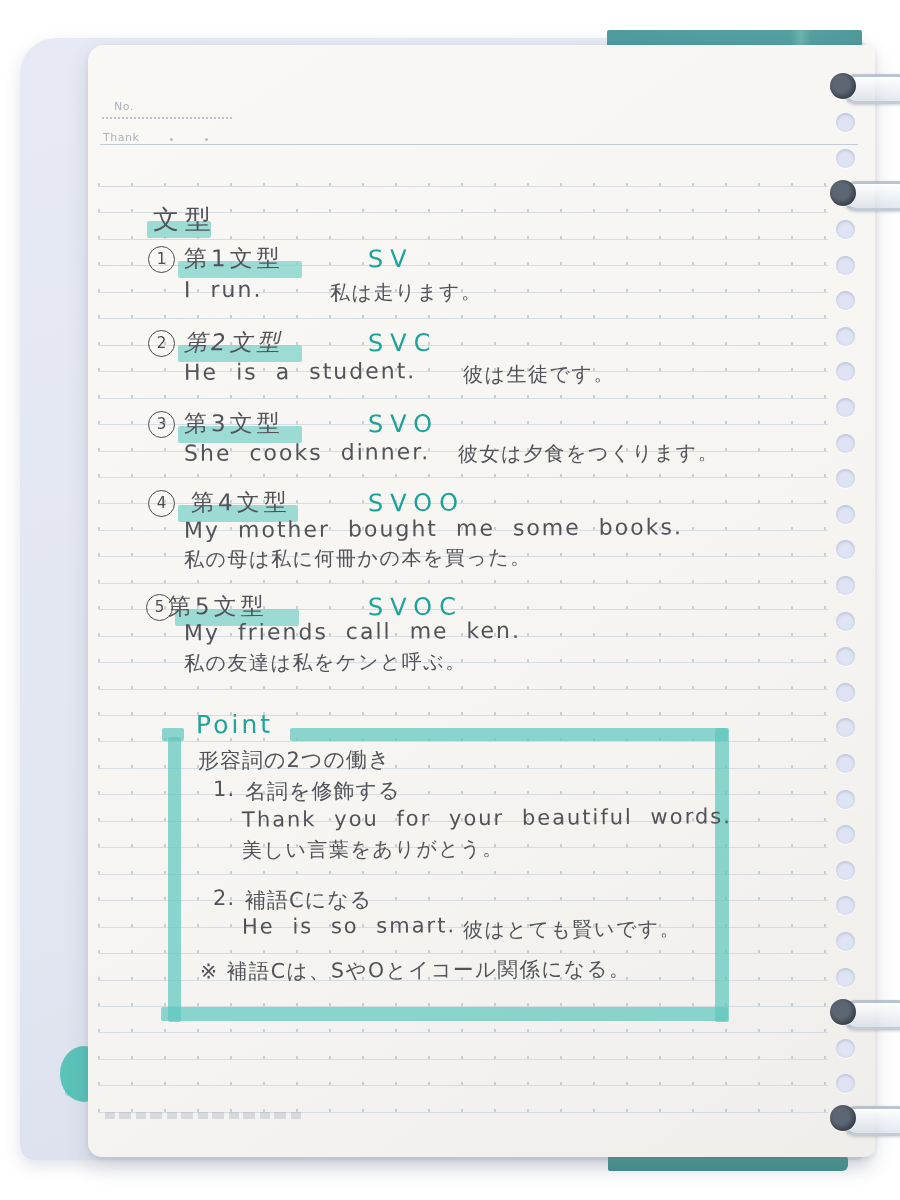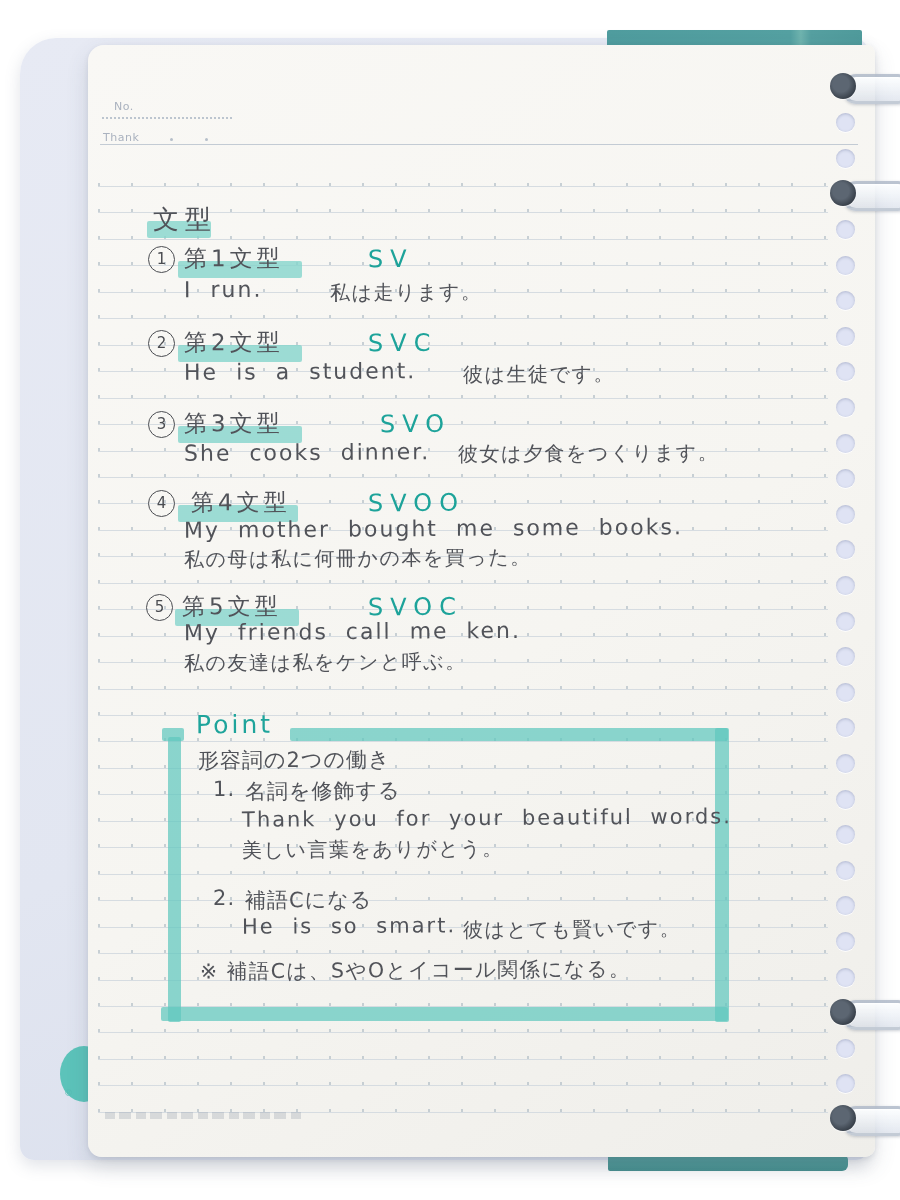--- a/index.html
+++ b/index.html
@@ -180,42 +180,42 @@
 
   <div class="circ" style="left:148px;top:246px;">1</div>
   <div class="hl" style="left:178px;top:261px;width:124px;"></div>
   <div class="hw phead" style="left:184px;top:243px;">第1文型</div>
   <div class="hw pcode" style="left:368px;top:245px;">SV</div>
   <div class="hw peng" style="left:184px;top:277px;">I run.</div>
   <div class="hw pjp" style="left:330px;top:279px;">私は走ります。</div>
 
   <div class="circ" style="left:148px;top:330px;">2</div>
   <div class="hl" style="left:178px;top:345px;width:124px;"></div>
-  <div class="hw phead" style="left:184px;top:327px;">第2文型</div>
+  <div class="hw phead" style="left:184px;top:327px;font-style:italic;">第2文型</div>
   <div class="hw pcode" style="left:368px;top:329px;">SVC</div>
   <div class="hw peng" style="left:184px;top:359px;">He is a student.</div>
   <div class="hw pjp" style="left:463px;top:361px;">彼は生徒です。</div>
 
   <div class="circ" style="left:148px;top:411px;">3</div>
   <div class="hl" style="left:178px;top:426px;width:124px;"></div>
   <div class="hw phead" style="left:184px;top:408px;">第3文型</div>
-  <div class="hw pcode" style="left:380px;top:410px;text-align:center;">SVO</div>
+  <div class="hw pcode" style="left:368px;top:410px;text-align:center;">SVO</div>
   <div class="hw peng" style="left:184px;top:440px;">She cooks dinner.</div>
   <div class="hw pjp" style="left:458px;top:440px;">彼女は夕食をつくります。</div>
 
   <div class="circ" style="left:148px;top:490px;">4</div>
   <div class="hl" style="left:178px;top:505px;width:120px;"></div>
   <div class="hw phead" style="left:191px;top:487px;">第4文型</div>
   <div class="hw pcode" style="left:368px;top:489px;">SVOO</div>
   <div class="hw peng" style="left:184px;top:516px;">My mother bought me some books.</div>
   <div class="hw pjp" style="left:184px;top:545px;">私の母は私に何冊かの本を買った。</div>
 
   <div class="circ" style="left:146px;top:594px;">5</div>
   <div class="hl" style="left:175px;top:609px;width:124px;"></div>
-  <div class="hw phead" style="left:182px;top:591px;">第5文型</div>
+  <div class="hw phead" style="left:168px;top:591px;">第5文型</div>
   <div class="hw pcode" style="left:368px;top:593px;">SVOC</div>
   <div class="hw peng" style="left:184px;top:619px;">My friends call me ken.</div>
   <div class="hw pjp" style="left:184px;top:649px;">私の友達は私をケンと呼ぶ。</div>
 
   <div class="pb" style="left:162px;top:728px;width:22px;height:13px;"></div>
   <div class="pb" style="left:290px;top:728px;width:438px;height:13px;"></div>
   <div class="pb" style="left:168px;top:737px;width:13px;height:285px;"></div>
   <div class="pb" style="left:715px;top:728px;width:14px;height:294px;"></div>
   <div class="pb" style="left:161px;top:1007px;width:567px;height:14px;"></div>
 

